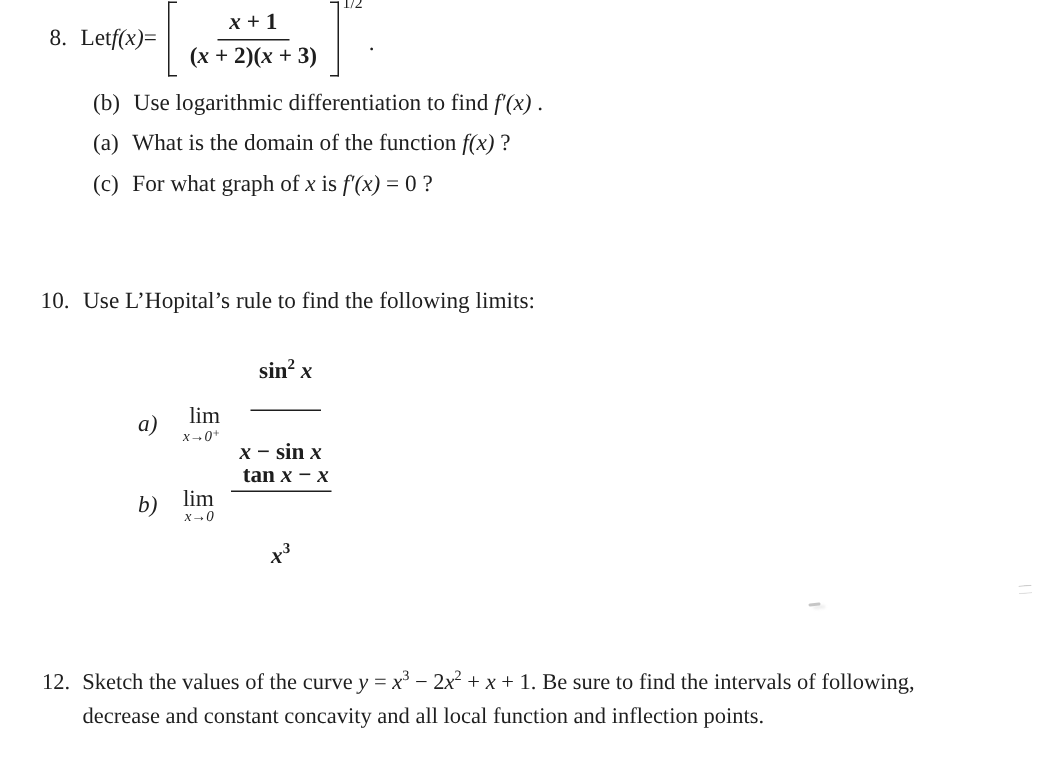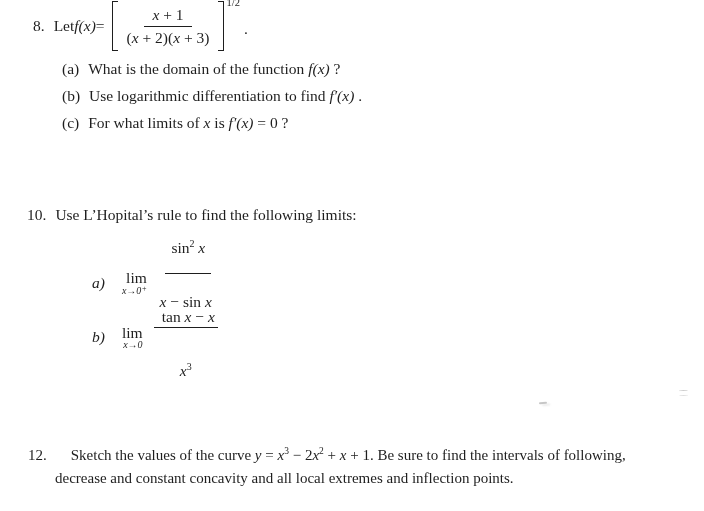--- a/index.html
+++ b/index.html
@@ -6,51 +6,51 @@
   .page {
     position:relative; width:704px; height:511px; background:#ffffff;
     font-family:"Liberation Serif","DejaVu Serif",serif;
     color:#1e1e1e; font-size:15.5px; overflow:hidden;
   }
   .it { font-style:italic; }
 
   
   .p8-row { position:absolute; top:1px; left:33px; display:flex; align-items:center; }
   .p8-row .numlbl { margin-right:9px; }
-  .frac { display:inline-flex; flex-direction:column; align-items:center; text-align:center; }
+  .frac { display:inline-flex; flex-direction:column; align-items:center; text-align:center;font-weight:bold; }
   .fnum { padding:0 8px 2px; border-bottom:1.4px solid #1e1e1e; }
   .fden { padding:2px 6px 0;text-align:right; }
   .lbr, .rbr { width:6px; height:50px; box-sizing:border-box; }
   .lbr { border-left:1.7px solid #1e1e1e; border-top:1.7px solid #1e1e1e; border-bottom:1.7px solid #1e1e1e; margin:0 3px 0 7px; }
   .rbr { border-right:1.7px solid #1e1e1e; border-top:1.7px solid #1e1e1e; border-bottom:1.7px solid #1e1e1e; margin-left:3px; }
   .exp12 { font-size:10.5px; align-self:flex-start; margin-top:-4px; margin-left:2px; }
   .period8 { align-self:flex-end; margin-left:4px; transform:translateY(-13px); }
 
   
   .p8-parts { position:absolute; top:55px; left:62px; line-height:27px; }
   .plabel { margin-right:9px; }
 
   
-  .p10-head { position:absolute; top:206px; left:27px; }
+  .p10-head { position:absolute; top:192px; left:27px; }
   .p10-head .numlbl { margin-right:9px; }
   .limit-row { position:absolute; display:flex; align-items:center; }
   .limit-row.a { top:239px; left:92px; }
   .limit-row.b { top:293px; left:92px; }
   .limlabel { font-style:italic; }
   .limblock { display:inline-flex; flex-direction:column; align-items:flex-end; margin:0 11px 0 17px; }
   .limsub { font-size:10px; margin-top:-3px; white-space:nowrap; }
   .subplus { font-size:8px; vertical-align:3px; }
   .limfrac .fnum { padding:0 6px 16px; }
   .limfrac .fden { padding:2px 4px 0;margin-top:32px; }
   sup { font-size:10px; line-height:0; }
   .p12 sup { font-size:9.5px; }
 
   
   .p12 { position:absolute; top:444px; left:28px; width:668px; font-size:15px; line-height:23px; }
-  .p12 .numlbl { margin-right:24px; }
+  .p12 .numlbl { margin-right:8px; }
   .p12-line2 { padding-left:27px; }
 
   
   .speck { position:absolute; border-radius:1px; }
   .speck-1 { left:539px; top:402px; width:8px; height:2px; background:#999; opacity:.55; transform:rotate(-5deg); box-shadow:3px 2px 2px rgba(160,160,160,.4); }
   .speck-2 { left:679px; top:390px; width:9px; height:4px; border-top:1.4px solid #b9b9b9; border-bottom:1px solid #d2d2d2; opacity:.7; transform:rotate(-4deg); }
 </style>
 </head>
 <body>
 
@@ -65,23 +65,23 @@
     <span class="frac">
       <span class="fnum"><span class="it">x</span><span> + 1</span></span>
       <span class="fden"><span>(</span><span class="it">x</span><span> + 2)(</span><span class="it">x</span><span> + 3)</span></span>
     </span>
     <span class="rbr"></span>
     <span class="exp12">1/2</span>
     <span class="period8">.</span>
   </div>
 
   <div class="p8-parts">
+    <div><span class="plabel">(b)</span><span>Use logarithmic differentiation to find </span><span class="it">f′(x)</span><span> .</span></div>
     <div><span class="plabel">(a)</span><span>What is the domain of the function </span><span class="it">f(x)</span><span> ?</span></div>
-    <div><span class="plabel">(b)</span><span>Use logarithmic differentiation to find </span><span class="it">f′(x)</span><span> .</span></div>
-    <div><span class="plabel">(c)</span><span>For what limits of </span><span class="it">x</span><span> is </span><span class="it">f′(x)</span><span> = 0 ?</span></div>
+    <div><span class="plabel">(c)</span><span>For what graph of </span><span class="it">x</span><span> is </span><span class="it">f′(x)</span><span> = 0 ?</span></div>
   </div>
 
   <div class="p10-head">
     <span class="numlbl">10.</span><span>Use L’Hopital’s rule to find the following limits:</span>
   </div>
 
   <div class="limit-row a">
     <span class="limlabel">a)</span>
     <span class="limblock">
       <span>lim</span>
@@ -100,19 +100,19 @@
       <span class="limsub it">x→0</span>
     </span>
     <span class="frac limfrac">
       <span class="fnum"><span class="it">x</span><span> − </span><span>sin </span><span class="it">x</span></span>
       <span class="fden"><span class="it">x</span><sup>3</sup></span>
     </span>
   </div>
 
   <div class="p12">
     <div><span class="numlbl">12.</span><span>Sketch the values of the curve </span><span class="it">y</span><span> = </span><span class="it">x</span><sup>3</sup><span> − 2</span><span class="it">x</span><sup>2</sup><span> + </span><span class="it">x</span><span> + 1.</span><span> Be sure to find the intervals of following,</span></div>
-    <div class="p12-line2">decrease and constant concavity and all local extremes and inflection points.</div>
+    <div class="p12-line2">decrease and constant concavity and all local function and inflection points.</div>
   </div>
 
   <div class="speck speck-1"></div>
   <div class="speck speck-2"></div>
 
 </div>
 
 </body></html>

